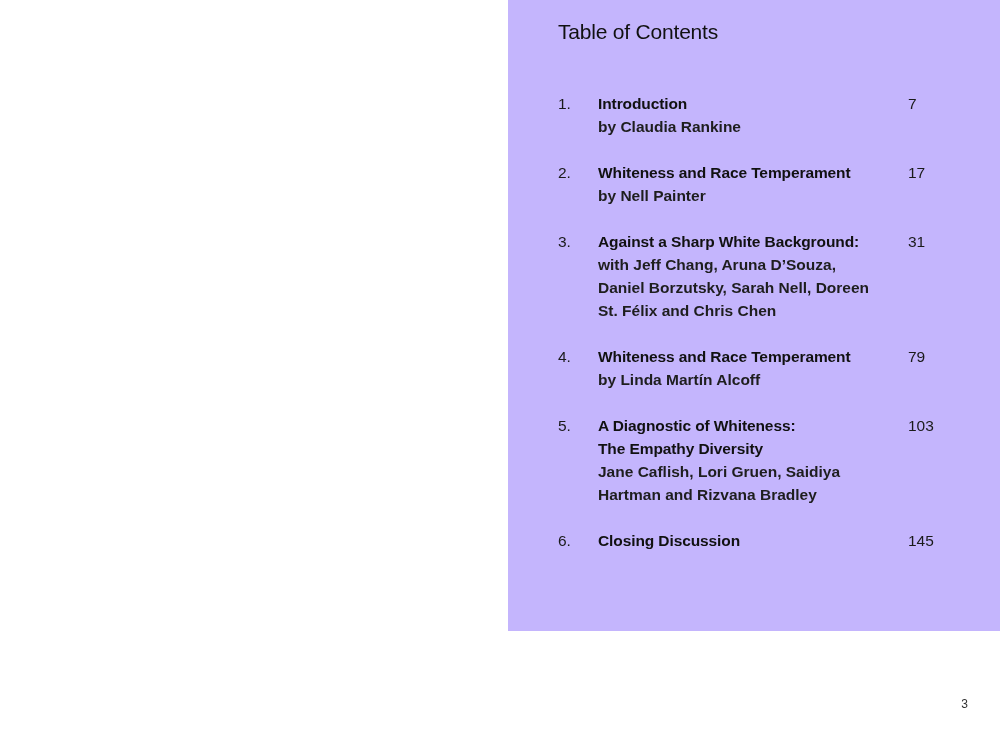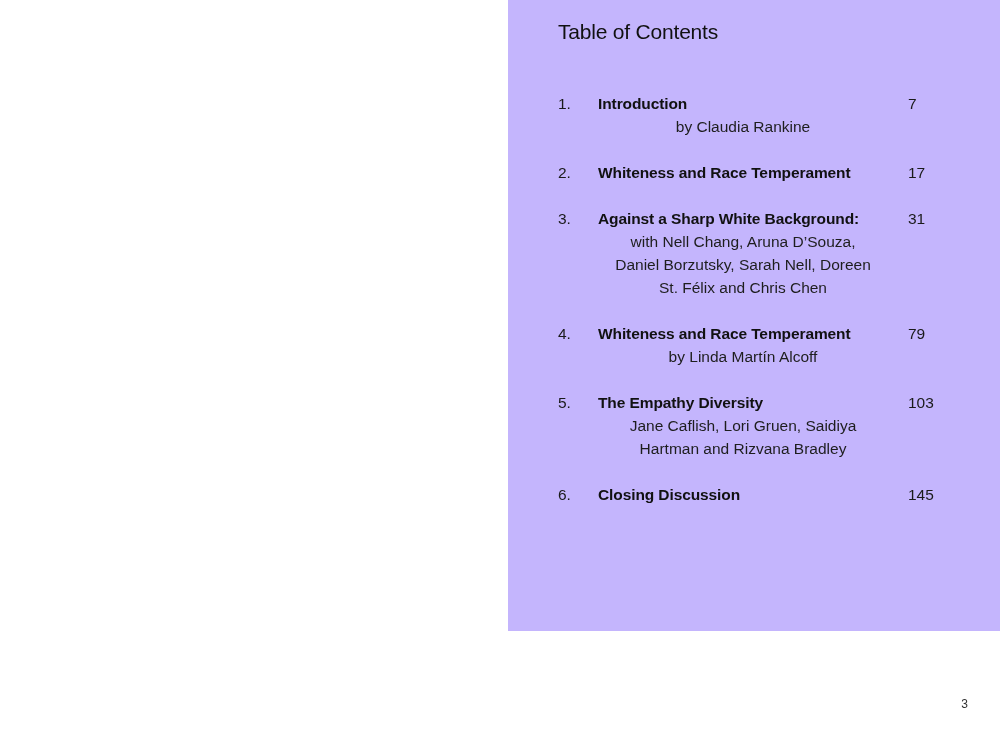--- a/index.html
+++ b/index.html
@@ -71,23 +71,22 @@
       width: 290px;
     }
     .toc-heading {
       display: block;
       font-weight: bold;
       color: #111111;
       letter-spacing: -0.1px;
     }
     .toc-sub {
       display: block;
-      font-weight: normal;
+      font-weight: bold;
       color: #1e1e1e;
-      text-align: center;
     }
     .toc-page {
       position: absolute;
       left: 350px;
       top: 0;
       color: #1a1a1a;
     }
     .page-number {
       position: absolute;
       right: 40px;
@@ -112,47 +111,49 @@
         <span class="toc-heading">Introduction</span>
         <span class="toc-sub">by Claudia Rankine</span>
       </div>
       <span class="toc-page">7</span>
     </li>
 
     <li class="toc-entry">
       <span class="toc-num">2.</span>
       <div class="toc-body">
         <span class="toc-heading">Whiteness and Race Temperament</span>
+        <span class="toc-sub">by Nell Painter</span>
       </div>
       <span class="toc-page">17</span>
     </li>
 
     <li class="toc-entry">
       <span class="toc-num">3.</span>
       <div class="toc-body">
         <span class="toc-heading">Against a Sharp White Background:</span>
-        <span class="toc-sub">with Nell Chang, Aruna D’Souza,</span>
+        <span class="toc-sub">with Jeff Chang, Aruna D’Souza,</span>
         <span class="toc-sub">Daniel Borzutsky, Sarah Nell, Doreen</span>
         <span class="toc-sub">St. Félix and Chris Chen</span>
       </div>
       <span class="toc-page">31</span>
     </li>
 
     <li class="toc-entry">
       <span class="toc-num">4.</span>
       <div class="toc-body">
         <span class="toc-heading">Whiteness and Race Temperament</span>
         <span class="toc-sub">by Linda Martín Alcoff</span>
       </div>
       <span class="toc-page">79</span>
     </li>
 
     <li class="toc-entry">
       <span class="toc-num">5.</span>
       <div class="toc-body">
+        <span class="toc-heading">A Diagnostic of Whiteness:</span>
         <span class="toc-heading">The Empathy Diversity</span>
         <span class="toc-sub">Jane Caflish, Lori Gruen, Saidiya</span>
         <span class="toc-sub">Hartman and Rizvana Bradley</span>
       </div>
       <span class="toc-page">103</span>
     </li>
 
     <li class="toc-entry">
       <span class="toc-num">6.</span>
       <div class="toc-body">

